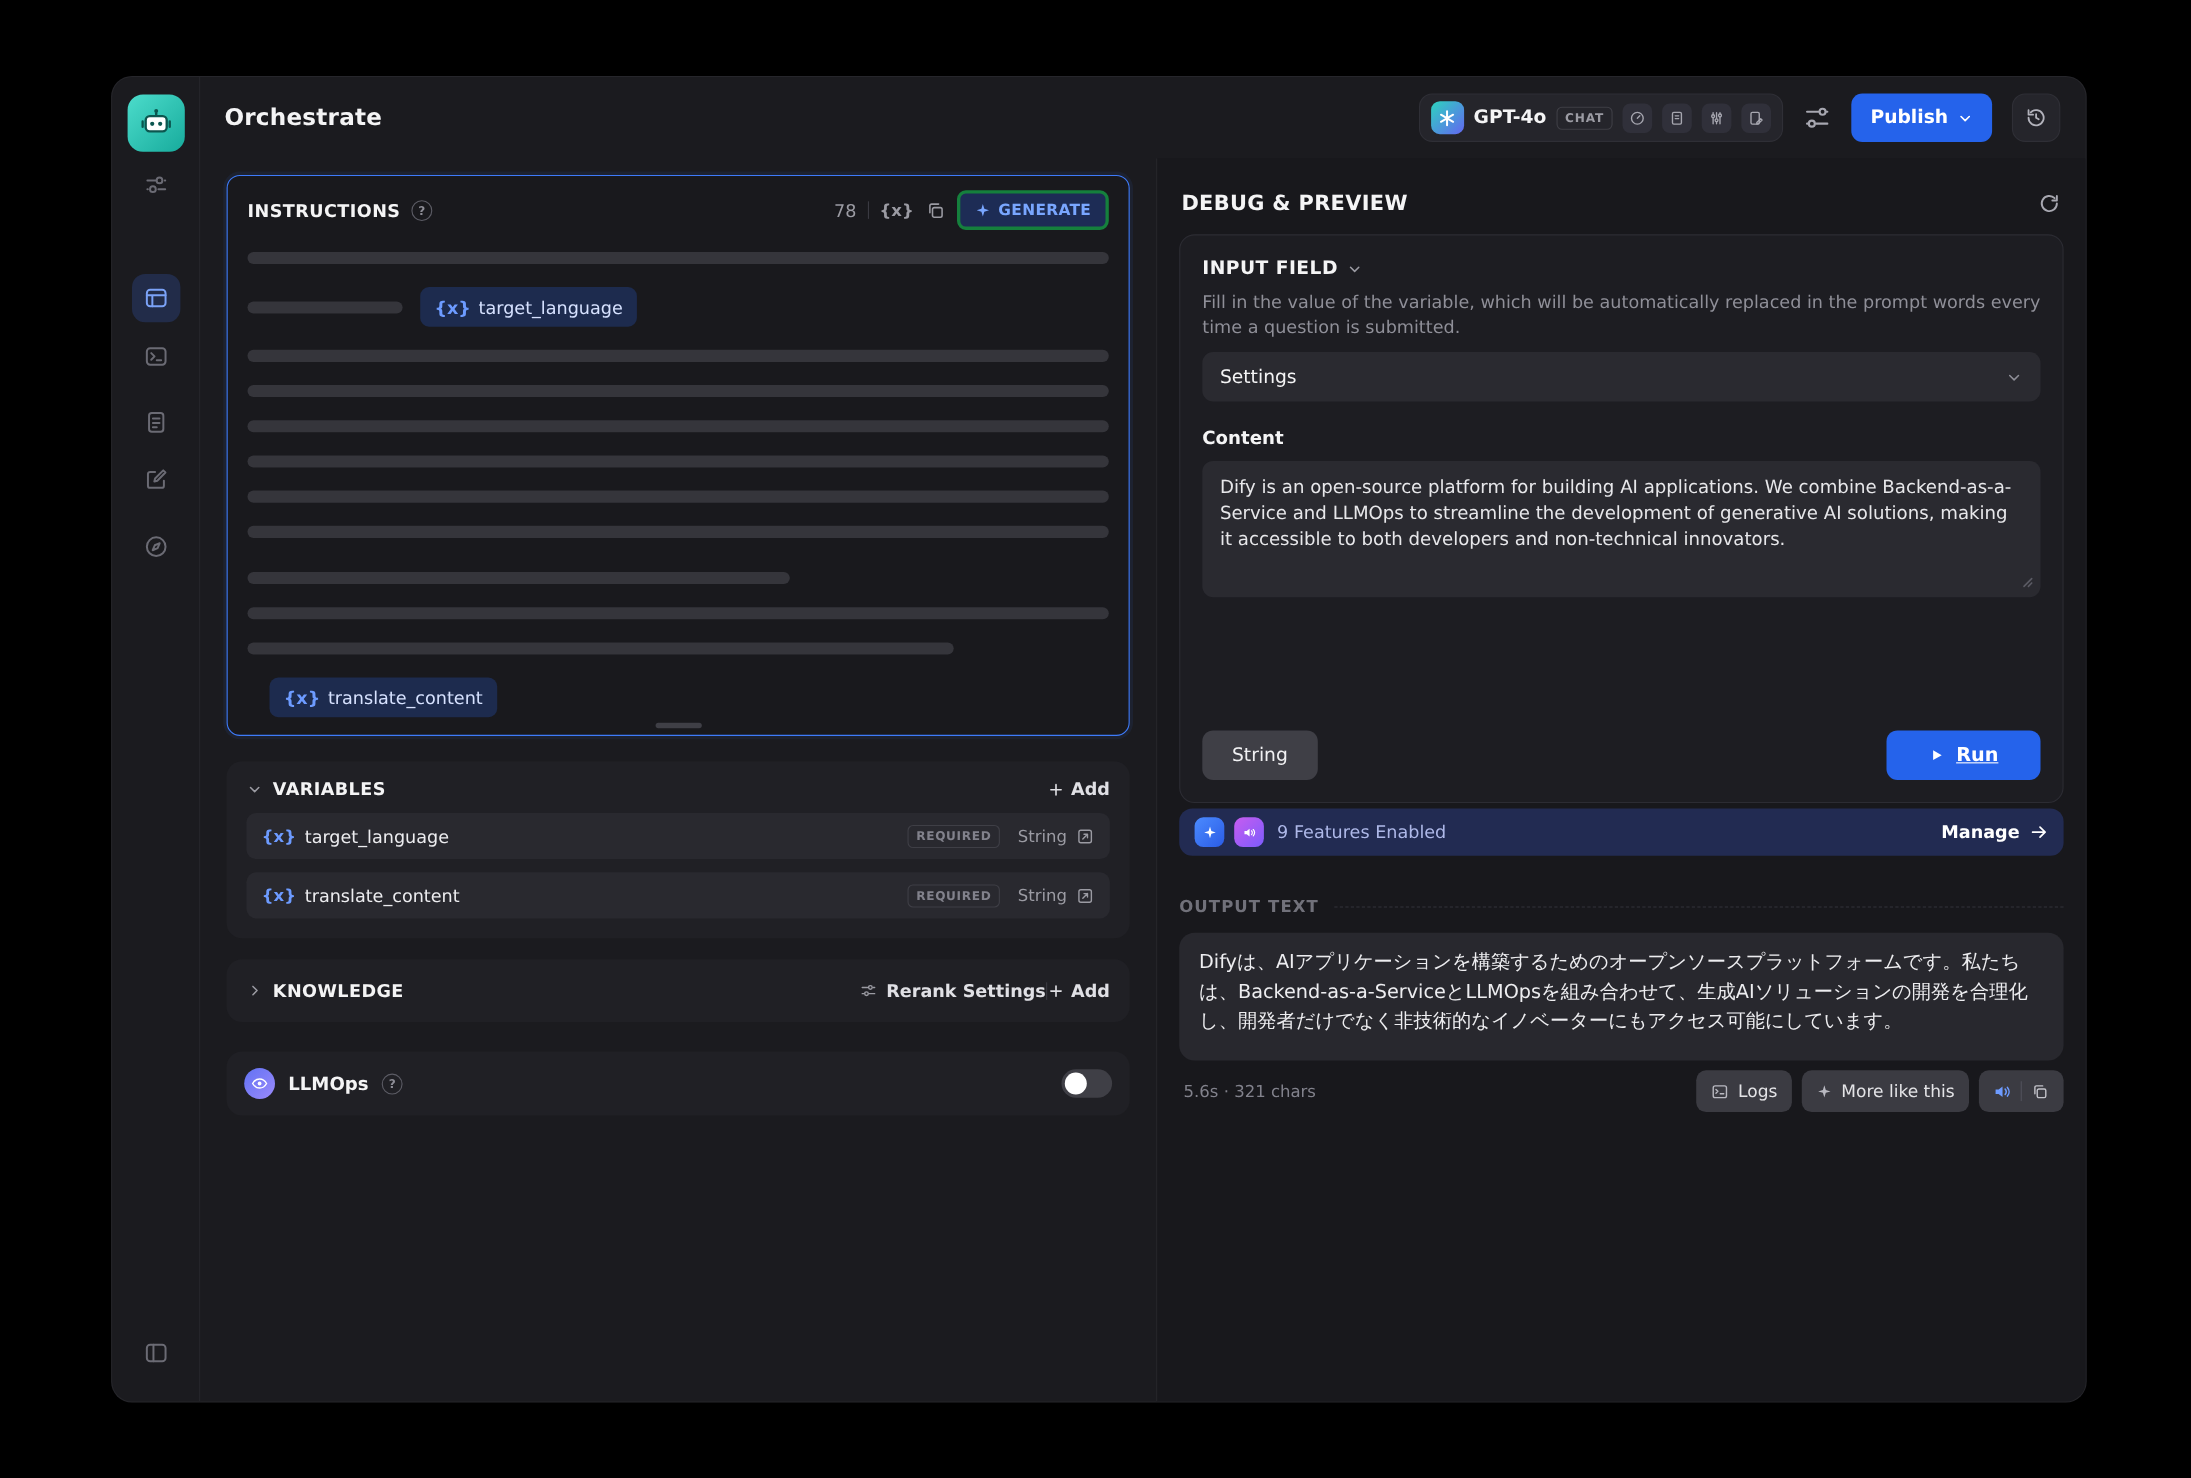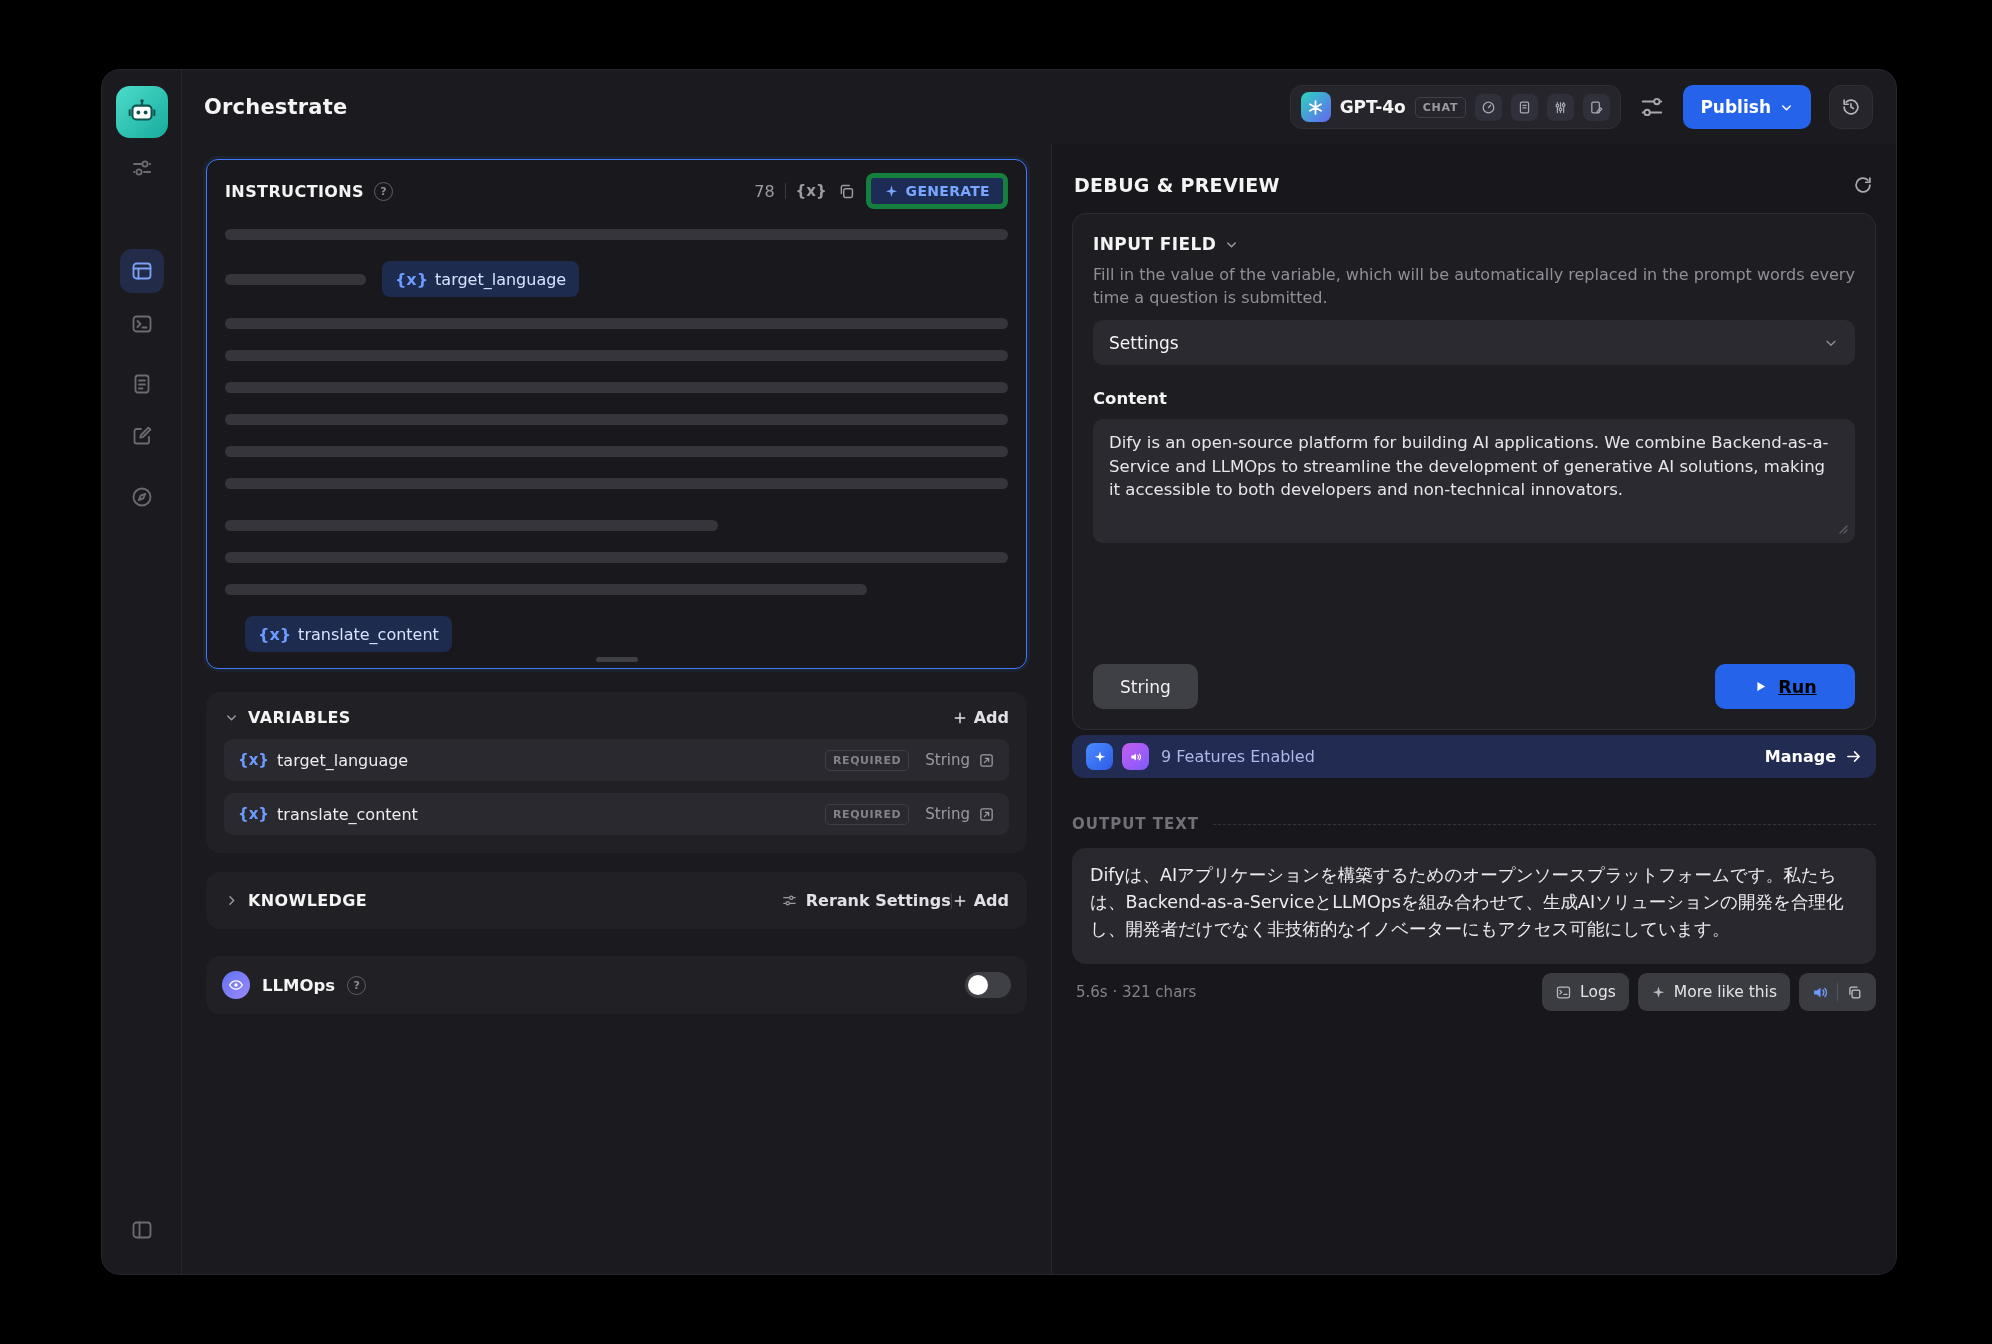--- a/index.html
+++ b/index.html
@@ -52,21 +52,21 @@
   .inst-header { display:flex; align-items:center; padding:13px 18px 0; gap:10px; }
   .inst-title { font-size:16px; font-weight:700; letter-spacing:.4px; }
   .help { width:19px; height:19px; border-radius:50%; border:1.5px solid #5c5c65; color:#8d8d96; font-size:11px;
     display:flex; align-items:center; justify-content:center; font-weight:700; flex:none; }
   .spacer { flex:1; }
   .count { color:#9b9ba3; font-size:16px; }
   .vdiv { width:1px; height:16px; background:#3a3a42; }
   .x-glyph { color:#9b9ba3; font-weight:700; font-size:15px; cursor:pointer; }
   .ghost-icon { color:#9b9ba3; display:flex; align-items:center; cursor:pointer; }
   .generate-btn { height:36px; display:flex; align-items:center; gap:7px; background:#1d2c55; color:#79a6ff;
-    border:5px solid #15803d; border-radius:8px; padding:0 13px; font-size:14px; font-weight:700; letter-spacing:.3px;
+    border:3px solid #15803d; border-radius:8px; padding:0 13px; font-size:14px; font-weight:700; letter-spacing:.3px;
     cursor:pointer; font-family:inherit;justify-content:center; }
   .inst-body { padding:20px 18px 0; }
   .sk { height:11px; border-radius:6px; background:#35353b; margin-bottom:21px; }
   .w18 { width:18%; } .w63 { width:63%; } .w82 { width:82%; }
   .sk-row { display:flex; align-items:center; gap:16px; margin-bottom:21px; }
   .sk-row .sk { margin-bottom:0; }
   .pill { display:inline-flex; align-items:center; gap:7px; background:#1d2b4e; border-radius:8px;
     padding:0 13px; height:36px; font-size:16px; cursor:pointer; }
   .pill .px { color:#6d9bff; font-weight:700; }
   .pill .pname { color:#d7e2ff; font-weight:500; }
@@ -114,21 +114,21 @@
     align-items:center; padding:0 16px; font-size:17px; cursor:pointer; }
   .select .chev { margin-left:auto; color:#8f8f98; }
   .ta-wrap { position:relative; margin-top:11px; }
   .textarea { width:100%; height:124px; background:#2a2a30; border:none; border-radius:10px; color:#e7e7ea;
     font-size:16.5px; line-height:1.42; padding:12px 16px; resize:none; font-family:inherit; display:block; }
   .corner { position:absolute; right:6px; bottom:8px; pointer-events:none; }
   .run-row { margin-top:auto; display:flex; align-items:center; }
   .clear-btn { height:45px; padding:0 27px; background:#3f3f46; border:none; border-radius:10px; color:#f1f1f3;
     font-size:17px; cursor:pointer; font-family:inherit; }
   .run-btn { margin-left:auto; height:45px; width:140px; background:#2563eb; border:none; border-radius:10px;
-    color:#000000; font-size:17.5px; font-weight:600; display:flex; align-items:center; justify-content:center;
+    color:#ffffff; font-size:17.5px; font-weight:600; display:flex; align-items:center; justify-content:center;
     gap:10px; cursor:pointer; font-family:inherit;text-decoration:underline; }
   .features-bar { margin-top:5px; height:43px; background:#222b52; border-radius:12px; display:flex;
     align-items:center; padding:0 14px; gap:9px; }
   .feat-icon { width:27px; height:27px; border-radius:8px; display:flex; align-items:center;
     justify-content:center; color:#fff; flex:none; }
   .feat-blue { background:linear-gradient(135deg,#4b8bff,#2b5ce6); }
   .feat-purple { background:linear-gradient(135deg,#c85cf0,#7c5cfc); }
   .feat-label { color:#aeb8e8; font-size:16px; margin-left:3px; }
   .manage { margin-left:auto; display:flex; align-items:center; gap:9px; color:#fff; font-size:16px;
     font-weight:600; cursor:pointer; }

